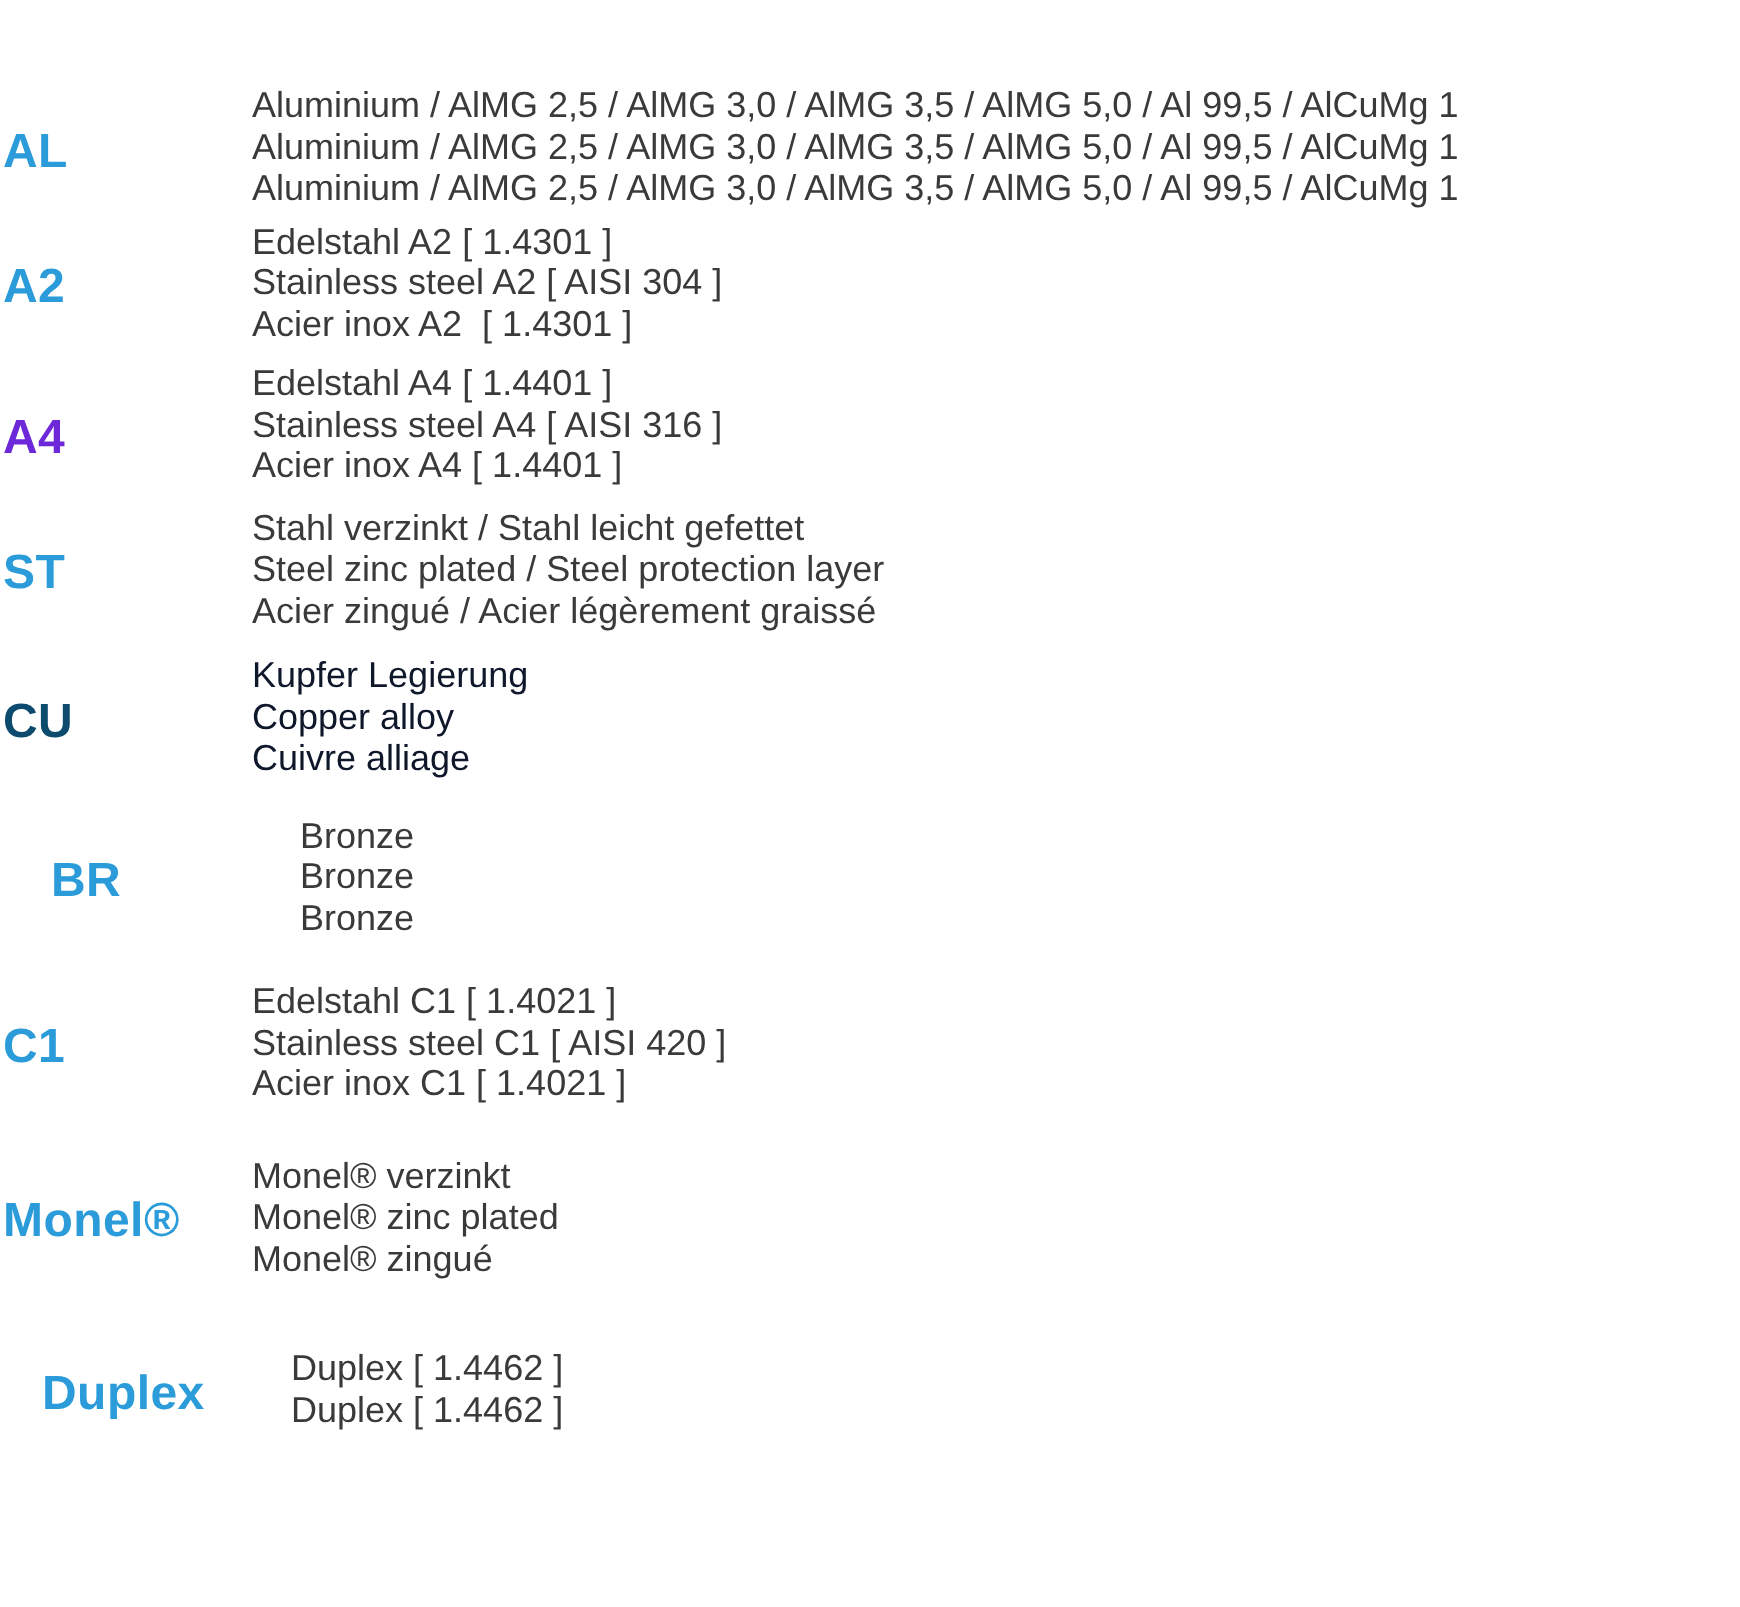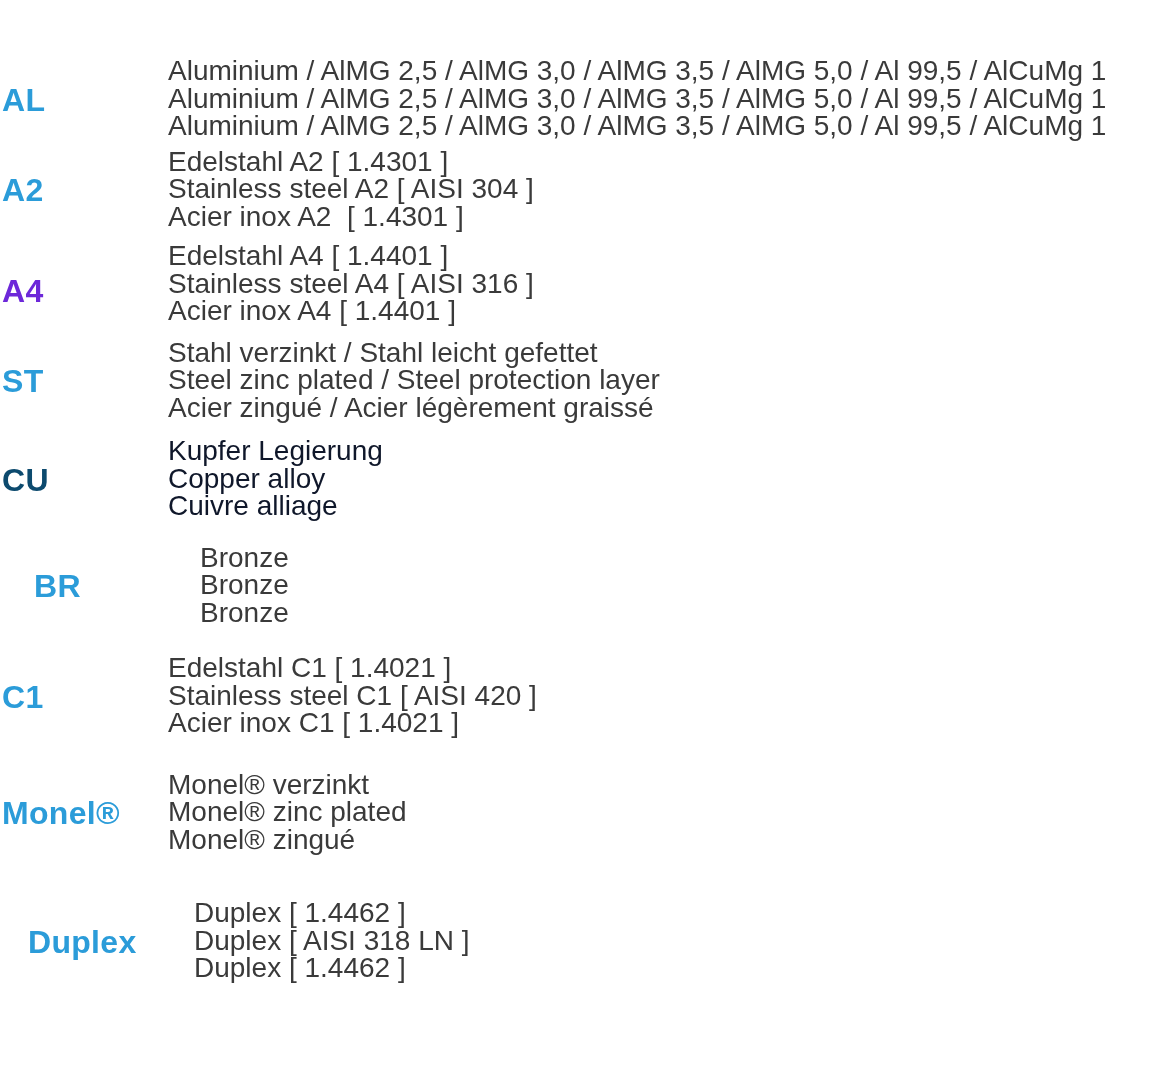--- a/index.html
+++ b/index.html
@@ -32,21 +32,21 @@
   .material-code {
     width: 166px;
     flex: 0 0 166px;
     font-size: 32px;
     font-weight: bold;
     color: #2B9CD9;
     letter-spacing: 0.3px;
     transform: translateY(2px);
   }
   .material-desc {
-    font-size: 28px;
+    font-size: 24px;
     line-height: 27.5px;
     color: #3a3a3a;
   }
   .desc-line {
     white-space: pre-wrap; 
   }
 </style>
 </head>
 <body>
 
@@ -121,18 +121,17 @@
       <div class="desc-line">Monel® verzinkt</div>
       <div class="desc-line">Monel® zinc plated</div>
       <div class="desc-line">Monel® zingué</div>
     </div>
   </div>
 
   <div class="material-row">
     <div class="material-code" style="color: rgb(43, 156, 217); margin-left: 26px;">Duplex</div>
     <div class="material-desc" style="color: rgb(58, 58, 58);">
       <div class="desc-line">Duplex [ 1.4462 ]</div>
-      <div class="desc-line">Duplex [ AISI 318 LN ]</div>
       <div class="desc-line">Duplex [ 1.4462 ]</div>
     </div>
   </div>
 
 </div>
 
 </body></html>

